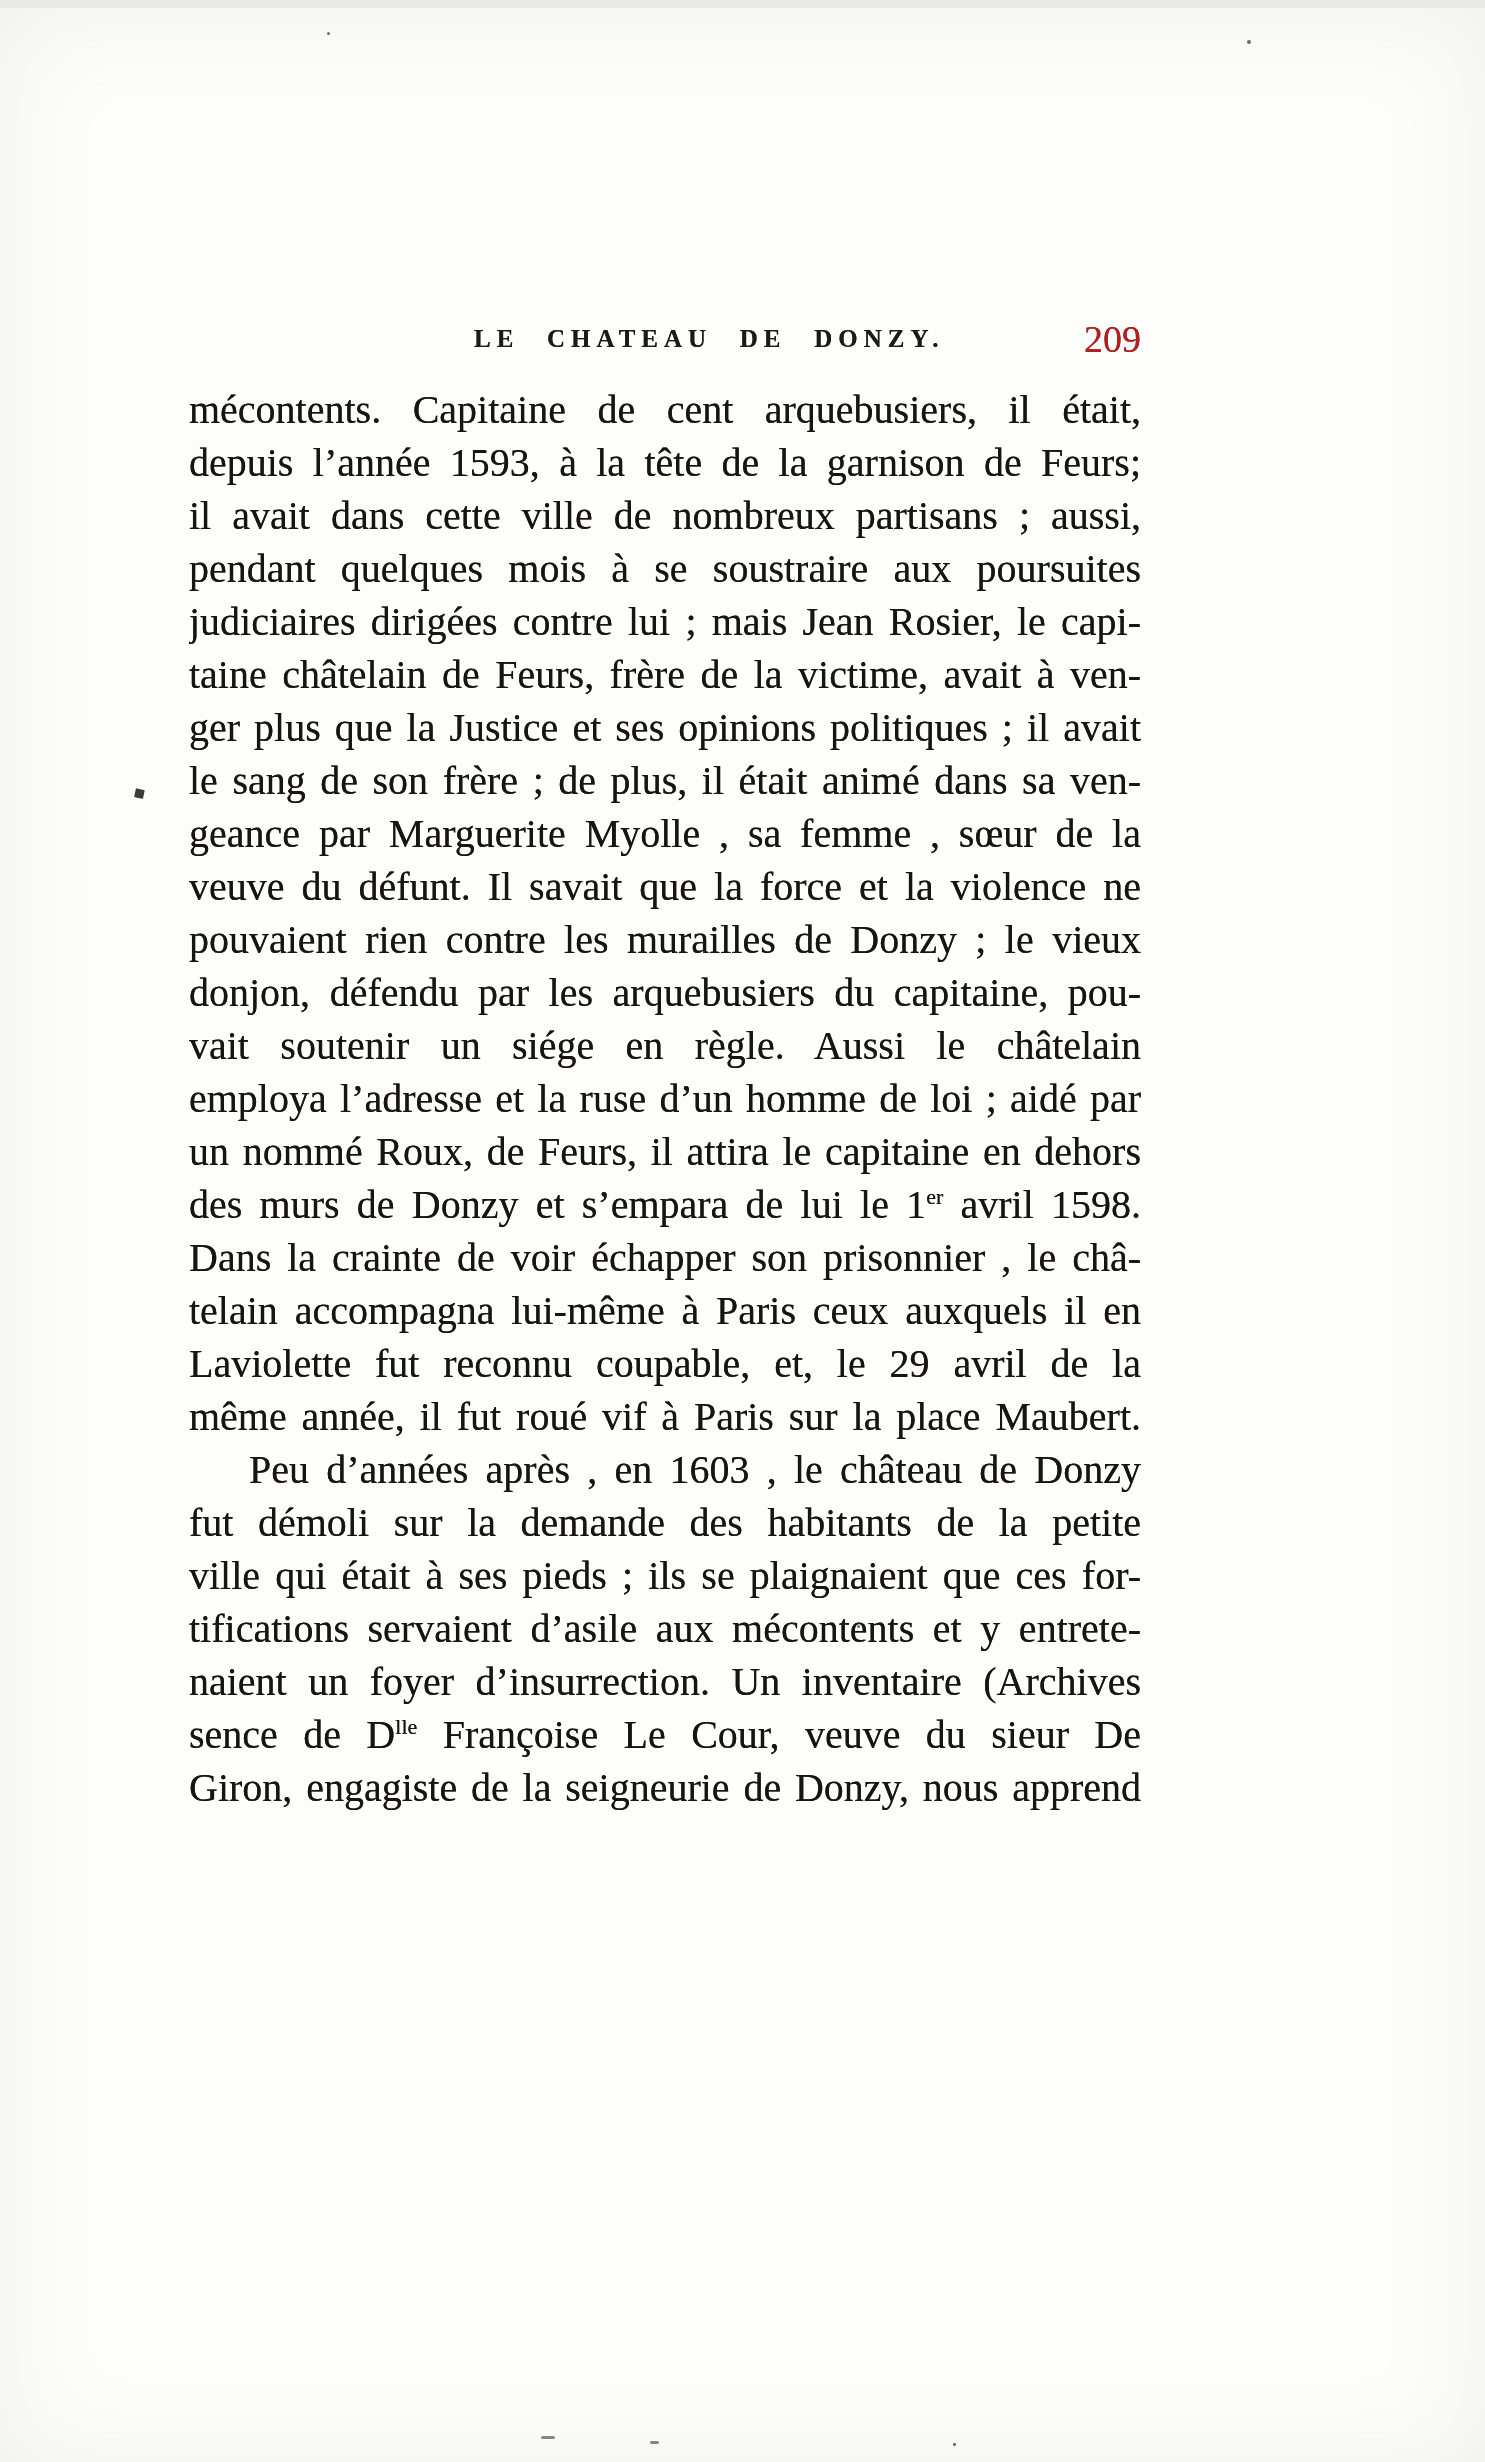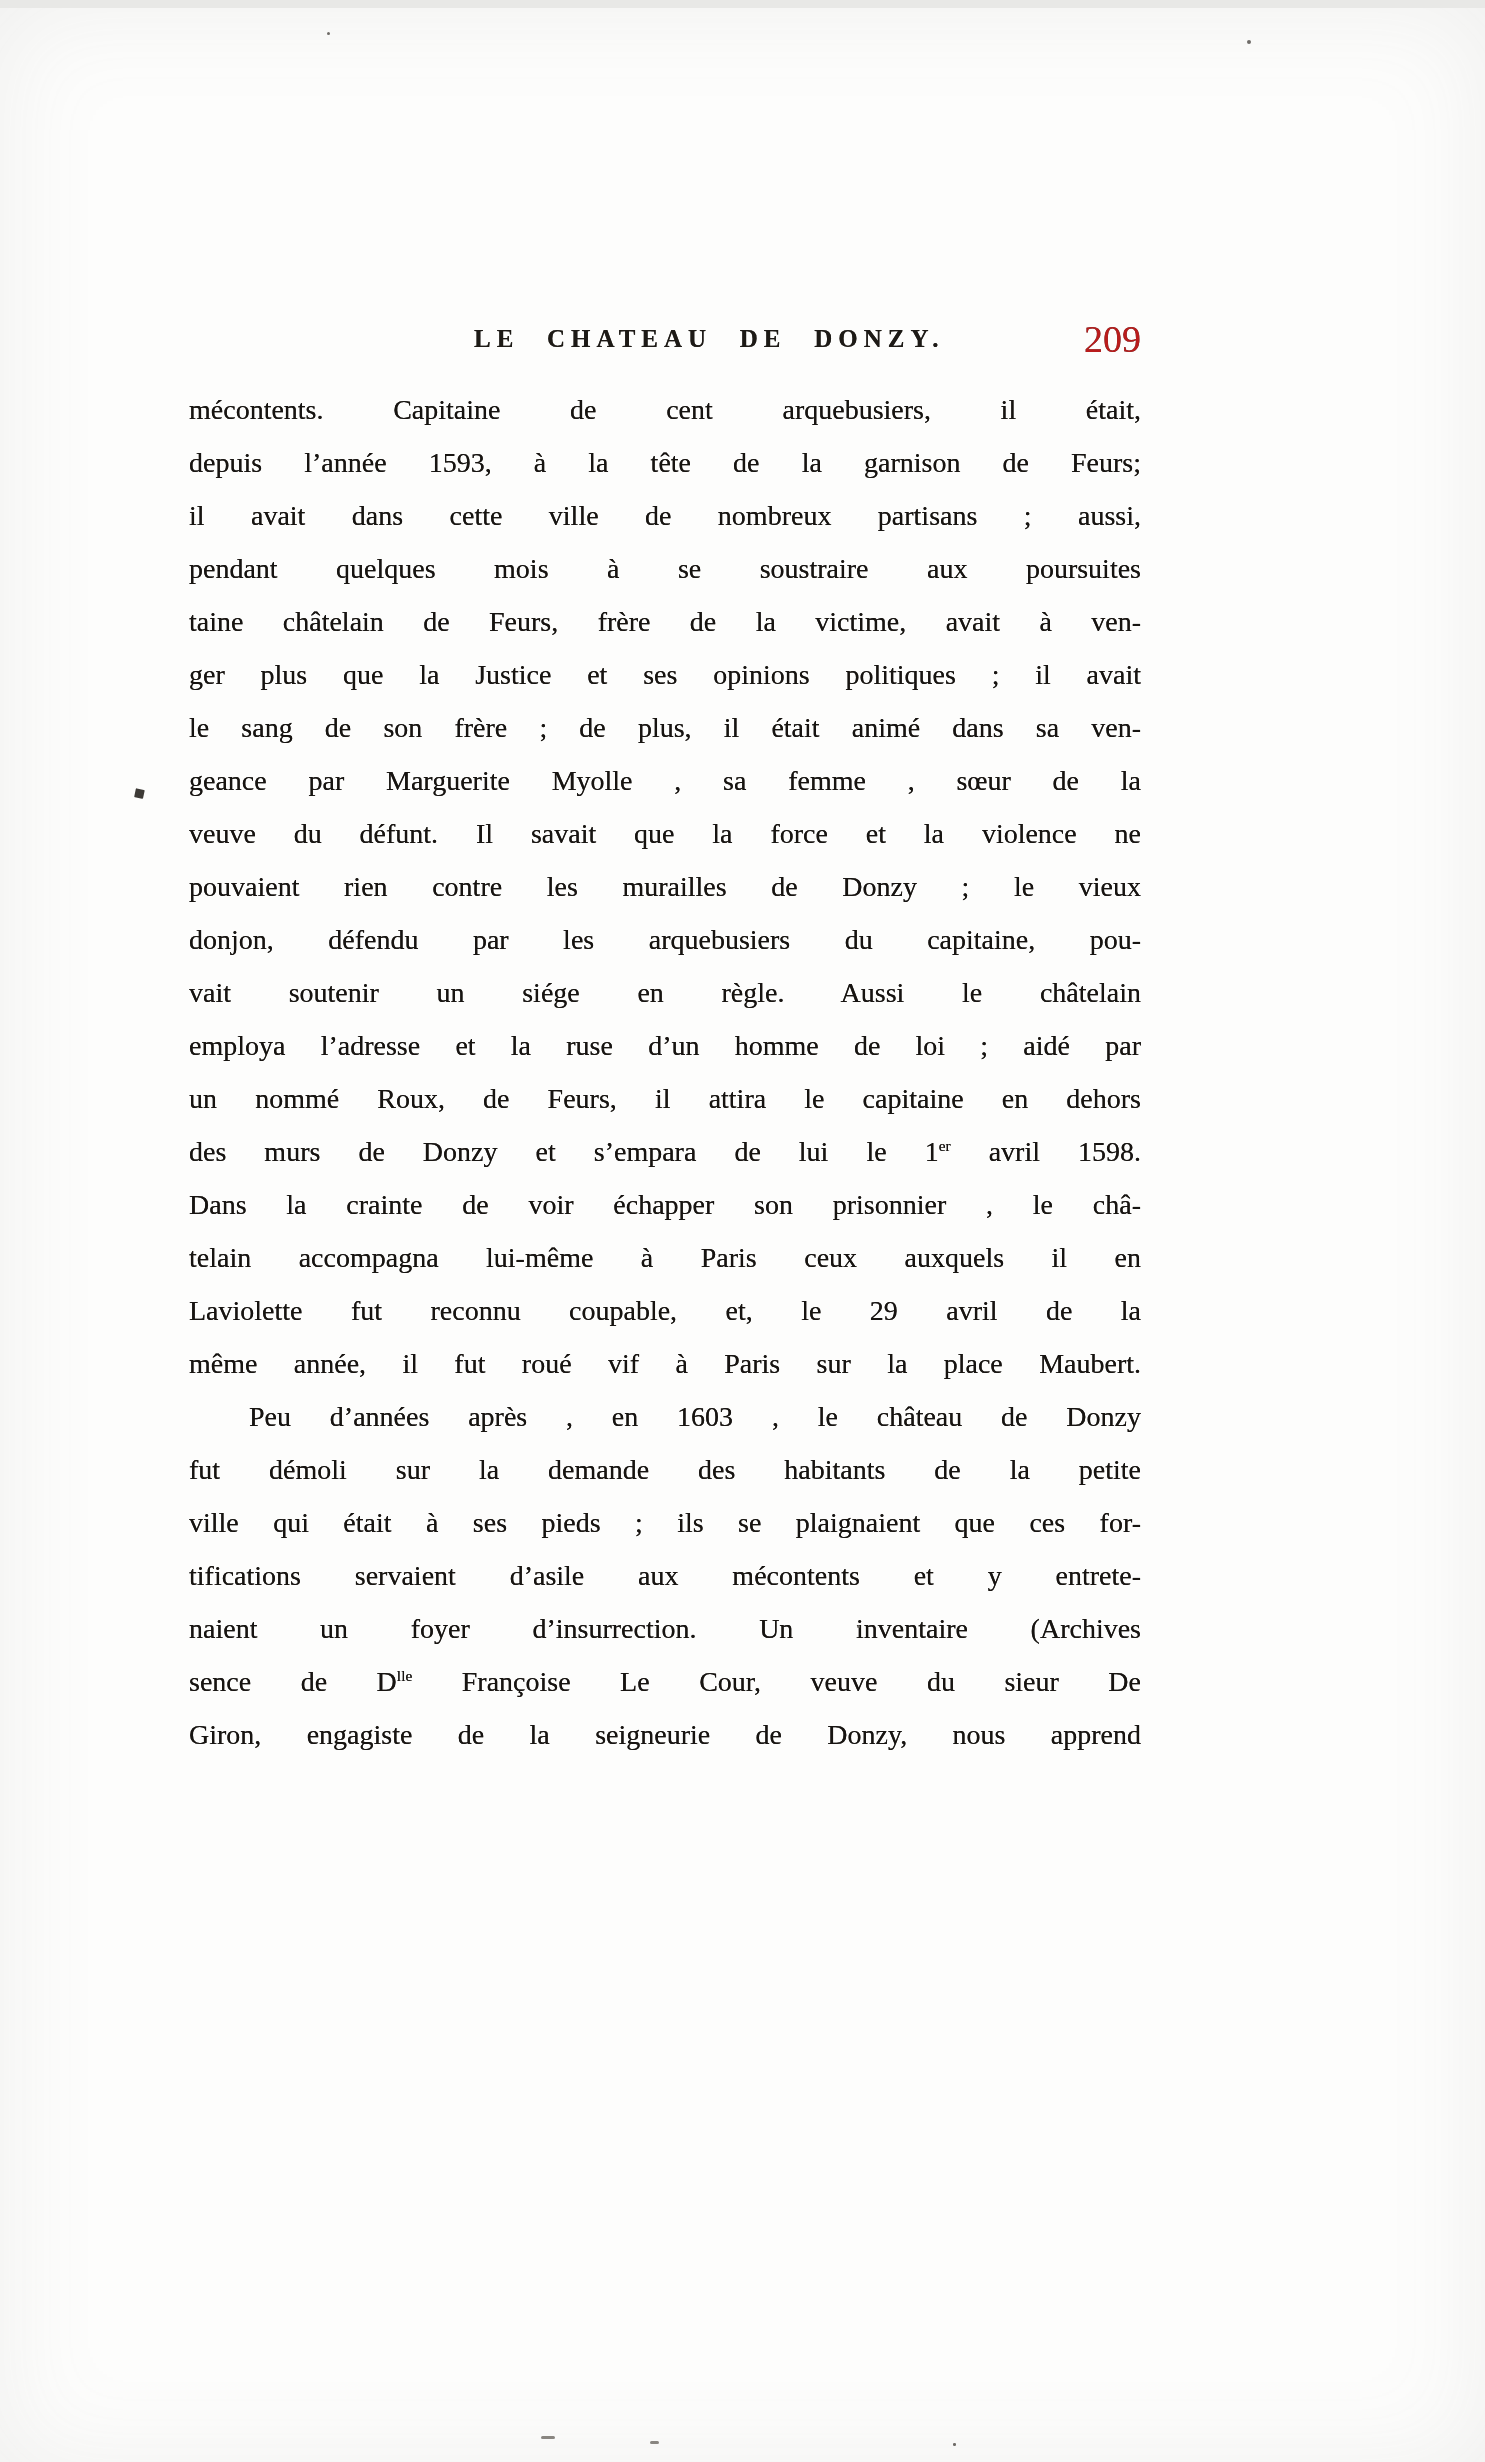--- a/index.html
+++ b/index.html
@@ -52,21 +52,21 @@
 
   .body-text {
     position: absolute;
     top: 375px;
     left: 189px;
     width: 952px;
   }
   .line {
     height: 53px;
     line-height: 53px;
-    font-size: 28px;
+    font-size: 40px;
     text-align: justify;
     text-align-last: justify;
     overflow: hidden;
     white-space: normal;
     color: #171411;
     text-shadow: 0 0 0.6px rgba(23,20,17,0.85);
   }
   .line.indent {
     text-indent: 60px;
   }
@@ -99,20 +99,21 @@
 
   <div class="running-title">LE CHATEAU DE DONZY.</div>
 
   <div class="page-number">209</div>
 
   <div class="body-text" id="body-text">
       <div class="line">mécontents. Capitaine de cent arquebusiers, il était,</div>
       <div class="line">depuis l’année 1593, à la tête de la garnison de Feurs;</div>
       <div class="line">il avait dans cette ville de nombreux partisans ; aussi,</div>
       <div class="line">pendant quelques mois à se soustraire aux poursuites</div>
+      <div class="line">judiciaires dirigées contre lui ; mais Jean Rosier, le capi-</div>
       <div class="line">taine châtelain de Feurs, frère de la victime, avait à ven-</div>
       <div class="line">ger plus que la Justice et ses opinions politiques ; il avait</div>
       <div class="line">le sang de son frère ; de plus, il était animé dans sa ven-</div>
       <div class="line">geance par Marguerite Myolle , sa femme , sœur de la</div>
       <div class="line">veuve du défunt. Il savait que la force et la violence ne</div>
       <div class="line">pouvaient rien contre les murailles de Donzy ; le vieux</div>
       <div class="line">donjon, défendu par les arquebusiers du capitaine, pou-</div>
       <div class="line">vait soutenir un siége en règle. Aussi le châtelain</div>
       <div class="line">employa l’adresse et la ruse d’un homme de loi ; aidé par</div>
       <div class="line">un nommé Roux, de Feurs, il attira le capitaine en dehors</div>

